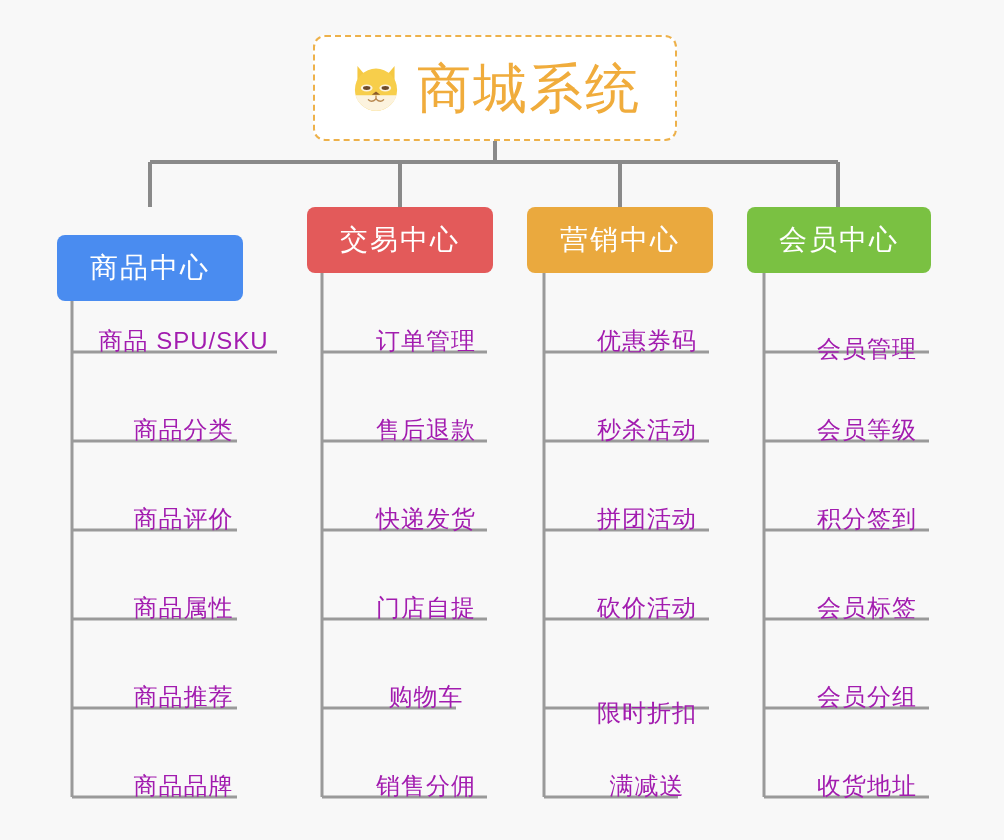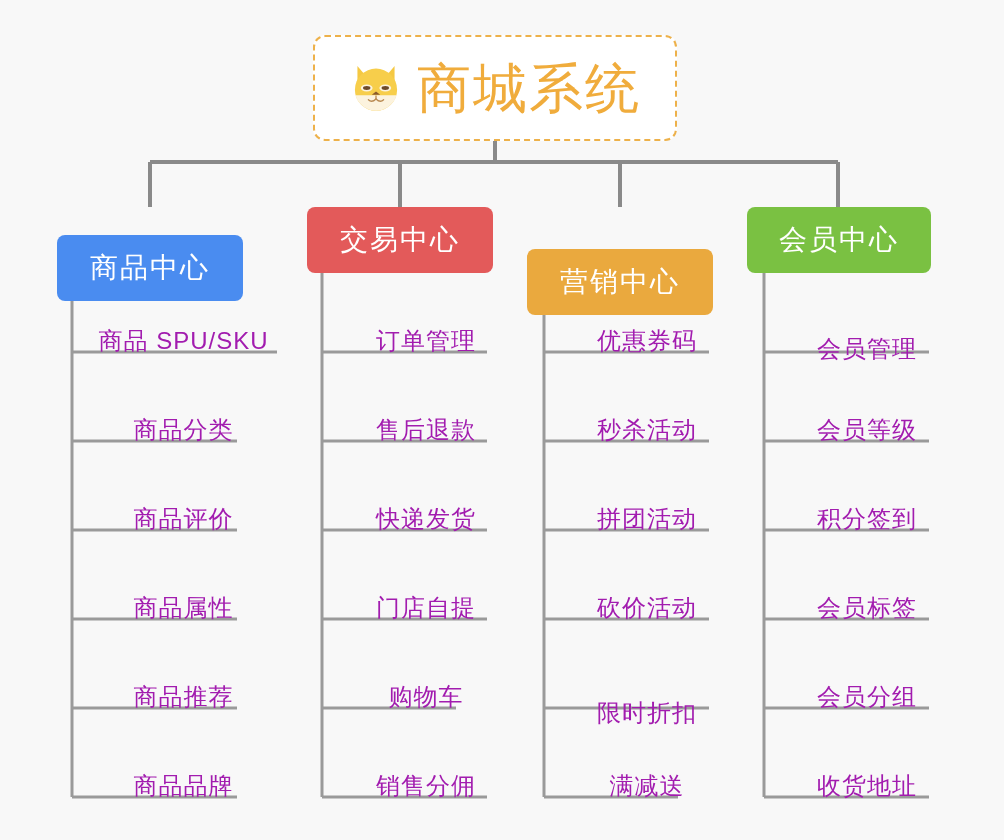--- a/index.html
+++ b/index.html
@@ -180,21 +180,21 @@
     </svg>
     <span id="root-title" style="color: rgb(240, 172, 60);">商城系统</span>
   </div>
 
   <div class="cat-box c0" style="background: rgb(74, 140, 240);">
     <span class="cat-label" style="color: rgb(255, 255, 255);">商品中心</span>
   </div>
   <div class="cat-box c1" style="background: rgb(227, 90, 90);">
     <span class="cat-label" style="color: rgb(255, 255, 255);">交易中心</span>
   </div>
-  <div class="cat-box c2" style="background: rgb(234, 169, 62); margin-top: 42px;">
+  <div class="cat-box c2" style="background: rgb(234, 169, 62);">
     <span class="cat-label" style="color: rgb(255, 255, 255);">营销中心</span>
   </div>
   <div class="cat-box c3" style="background: rgb(122, 193, 66);">
     <span class="cat-label" style="color: rgb(255, 255, 255);">会员中心</span>
   </div>
 
   <div class="leaf-col l0">
     <div class="leaf-item" style="top:0px">
         <span class="leaf-label">商品 SPU/SKU</span>
       </div>

